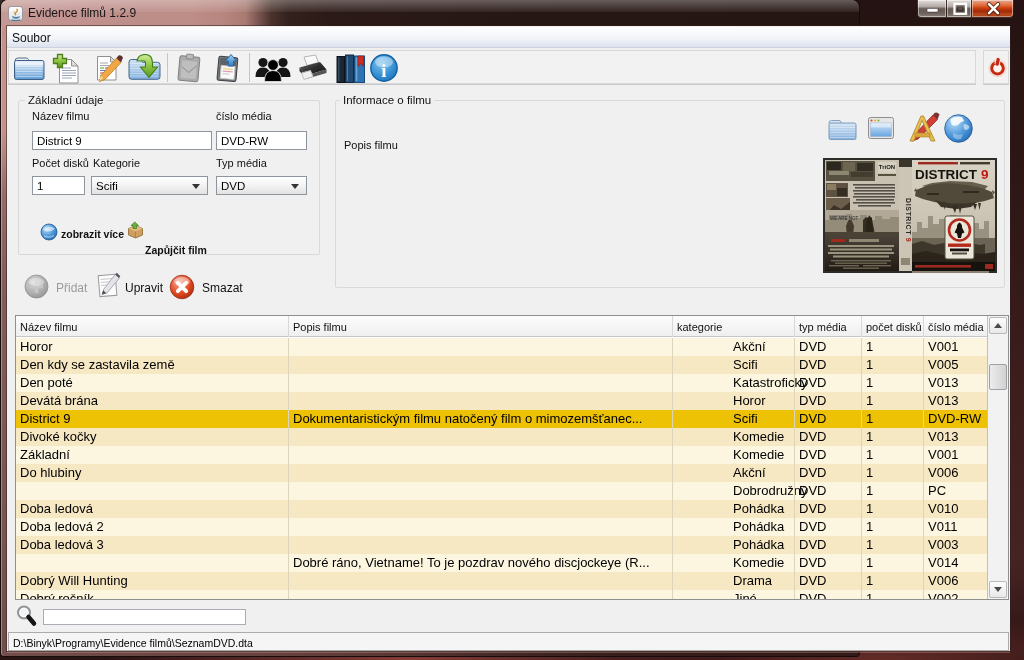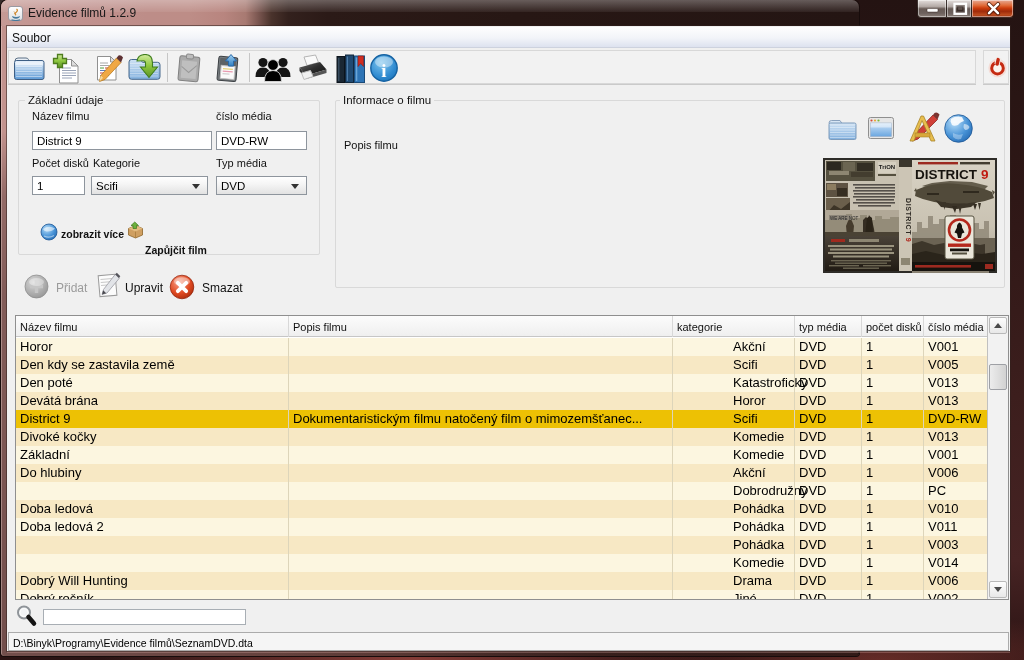--- a/index.html
+++ b/index.html
@@ -1746,32 +1746,34 @@
             <div class="td c3">DVD</div>
             <div class="td c4">1</div>
             <div class="td c5">V011</div>
             <div class="vline" style="left:272px;"></div>
             <div class="vline" style="left:656px;"></div>
             <div class="vline" style="left:778px;"></div>
             <div class="vline" style="left:845px;"></div>
             <div class="vline" style="left:907px;"></div>
           </div>
           <div class="tr even">
+            <div class="td c0">Doba ledová 3</div>
             <div class="td c1"></div>
             <div class="td c2">Pohádka</div>
             <div class="td c3">DVD</div>
             <div class="td c4">1</div>
             <div class="td c5">V003</div>
             <div class="vline" style="left:272px;"></div>
             <div class="vline" style="left:656px;"></div>
             <div class="vline" style="left:778px;"></div>
             <div class="vline" style="left:845px;"></div>
             <div class="vline" style="left:907px;"></div>
           </div>
           <div class="tr odd">
+            <div class="td c1">Dobré ráno, Vietname! To je pozdrav nového discjockeye (R...</div>
             <div class="td c2">Komedie</div>
             <div class="td c3">DVD</div>
             <div class="td c4">1</div>
             <div class="td c5">V014</div>
             <div class="vline" style="left:272px;"></div>
             <div class="vline" style="left:656px;"></div>
             <div class="vline" style="left:778px;"></div>
             <div class="vline" style="left:845px;"></div>
             <div class="vline" style="left:907px;"></div>
           </div>

